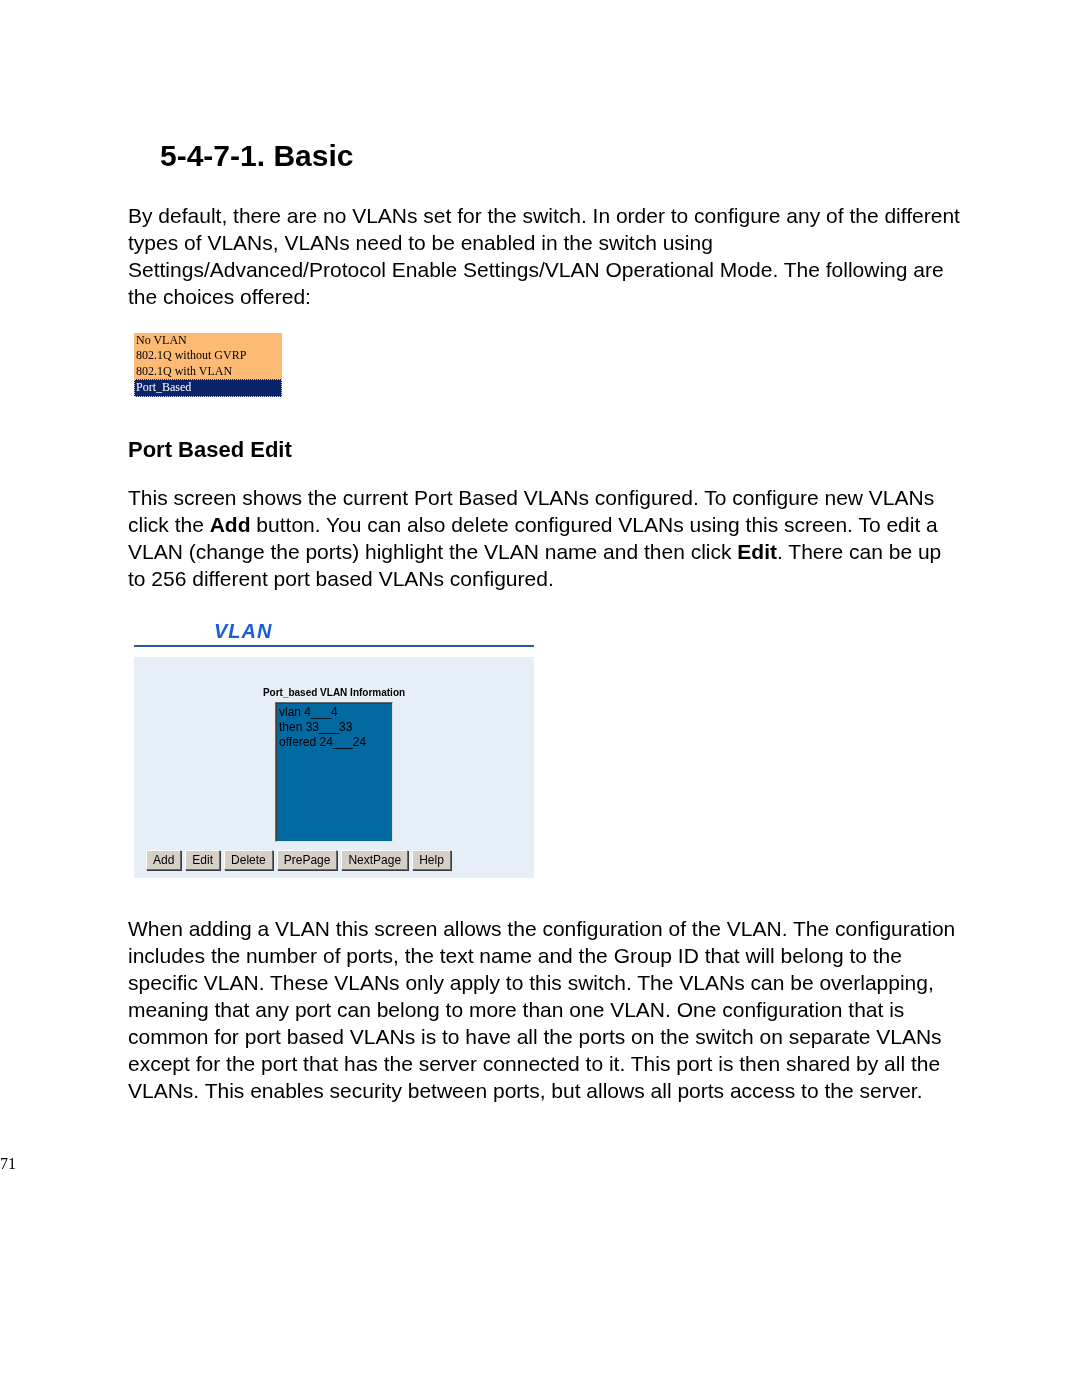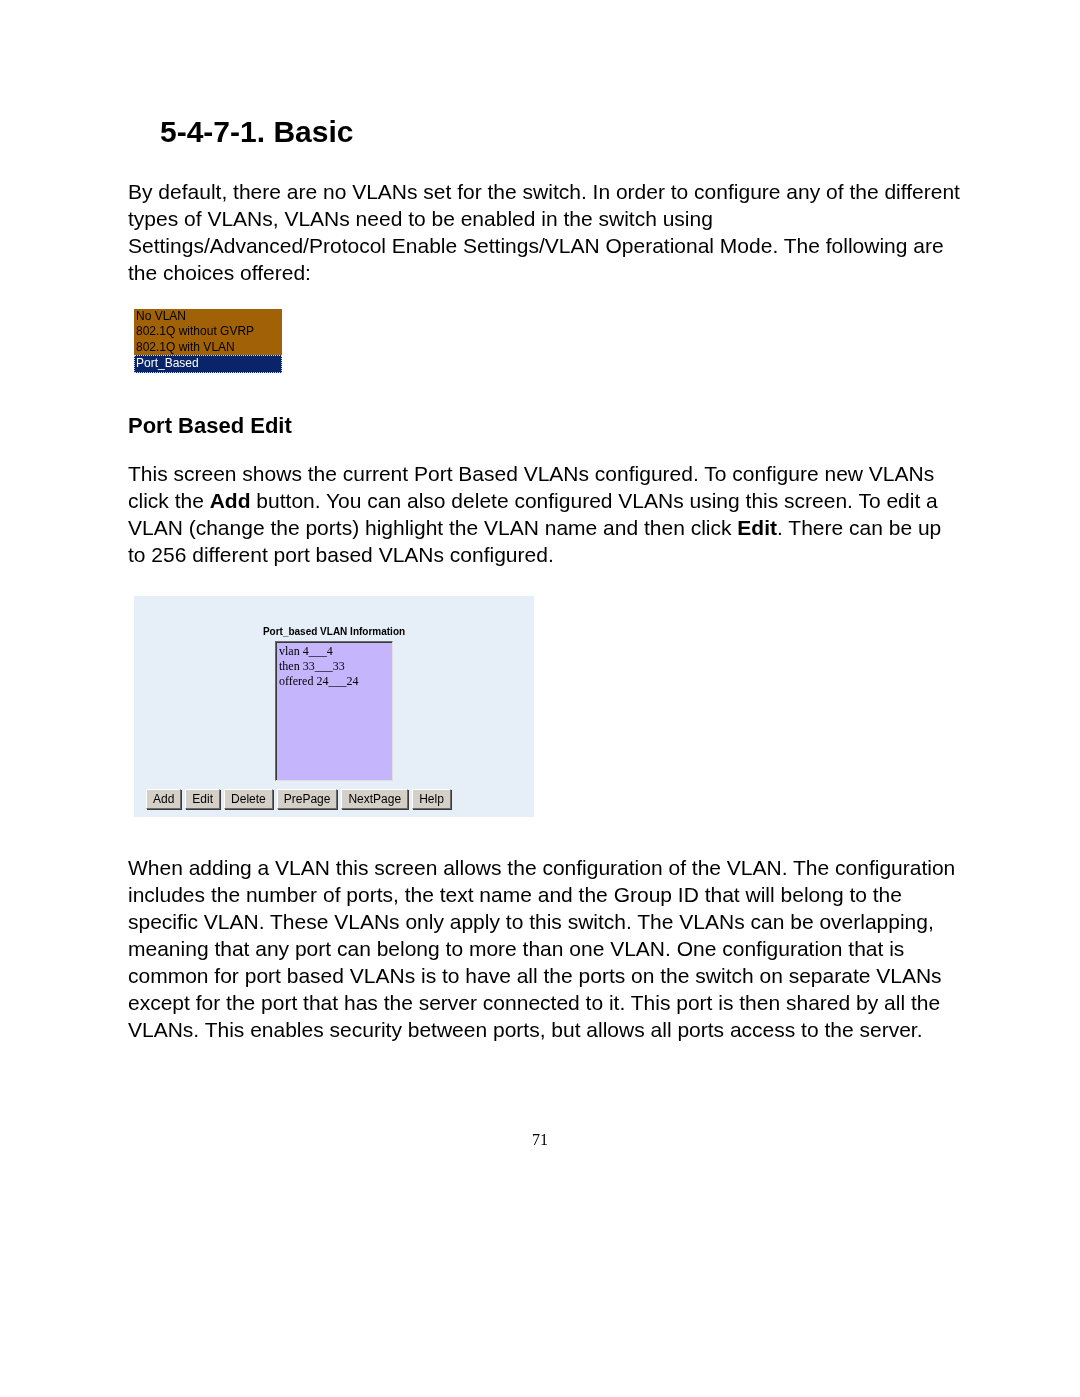--- a/index.html
+++ b/index.html
@@ -8,20 +8,21 @@
     background: #ffffff;
     font-family: Arial, Helvetica, sans-serif;
     color: #000;
   }
   .page {
     width: 1080px;
     height: 1219px;
     position: relative;
     box-sizing: border-box;
     padding: 115px 120px 0 128px;
+    margin-top: 24px;
   }
   .section-title {
     font-size: 30px;
     font-weight: bold;
     margin: 0 0 30px 32px;
   }
   .subheading {
     font-size: 22px;
     font-weight: bold;
     margin: 0 0 22px 0;
@@ -29,34 +30,33 @@
   .body {
     font-size: 21px;
     line-height: 1.28;
     margin: 0 0 22px 0;
   }
   .pagenum {
     position: absolute;
     bottom: 70px;
     left: 0;
     width: 100%;
-    text-align: center;
     font-family: "Times New Roman", Times, serif;
     font-size: 16px;
   }
 
   
   .opt-box {
     width: 148px;
     margin: 0 0 40px 6px;
-    font-family: Liberation Sans, sans-serif;
+    font-family: Liberation Serif, serif;
     font-size: 12px;
     line-height: 1.3;
     color: #000;
-    background: #a16207;
+    background: #fdba74;
   }
   .opt-box .opt {
     padding: 0 2px;
   }
   .opt-box .opt.sel {
     background: #0a246a;
     color: #fff;
     border: 1px dotted #cfd6e6;
     padding: 0 1px;
   }
@@ -89,27 +89,27 @@
     font-family: Verdana, Tahoma, Arial, sans-serif;
     font-size: 10px;
     font-weight: bold;
     text-align: center;
     margin-bottom: 4px;
   }
   .listbox {
     width: 118px;
     height: 140px;
     margin: 0 auto 8px auto;
-    background: #c4b5fd;
+    background: #0369a1;
     border-top: 1px solid #6b6b6b;
     border-left: 1px solid #6b6b6b;
     border-right: 1px solid #e0e0e0;
     border-bottom: 1px solid #e0e0e0;
     box-shadow: inset 1px 1px 0 #3a3a3a;
-    font-family: Liberation Serif, serif;
+    font-family: Liberation Sans, sans-serif;
     font-size: 12px;
     padding: 2px 3px;
     box-sizing: border-box;
     overflow: hidden;
     color: #000;
     line-height: 1.25;
   }
   .btnrow {
     display: flex;
     gap: 4px;
@@ -148,20 +148,23 @@
     <div class="opt sel">Port_Based</div>
   </div>
 
   <h2 class="subheading">Port Based Edit</h2>
 
   <p class="body">
     <span>This screen shows the current Port Based VLANs configured.  To configure new VLANs click the </span><b>Add</b><span> button.  You can also delete configured VLANs using this screen.  To edit a VLAN (change the ports) highlight the VLAN name and then click </span><b>Edit</b><span>.  There can be up to 256 different port based VLANs configured.</span>
   </p>
 
   <div class="gui-wrap">
+    <div class="gui-titlebar">
+      <span>VLAN</span>
+    </div>
     <div class="gui-panel">
       <div class="panel-title">Port_based VLAN Information</div>
       <div class="listbox">
         <div>vlan 4___4</div>
         <div>then 33___33</div>
         <div>offered 24___24</div>
       </div>
       <div class="btnrow">
         <div class="win-btn">Add</div>
         <div class="win-btn">Edit</div>

